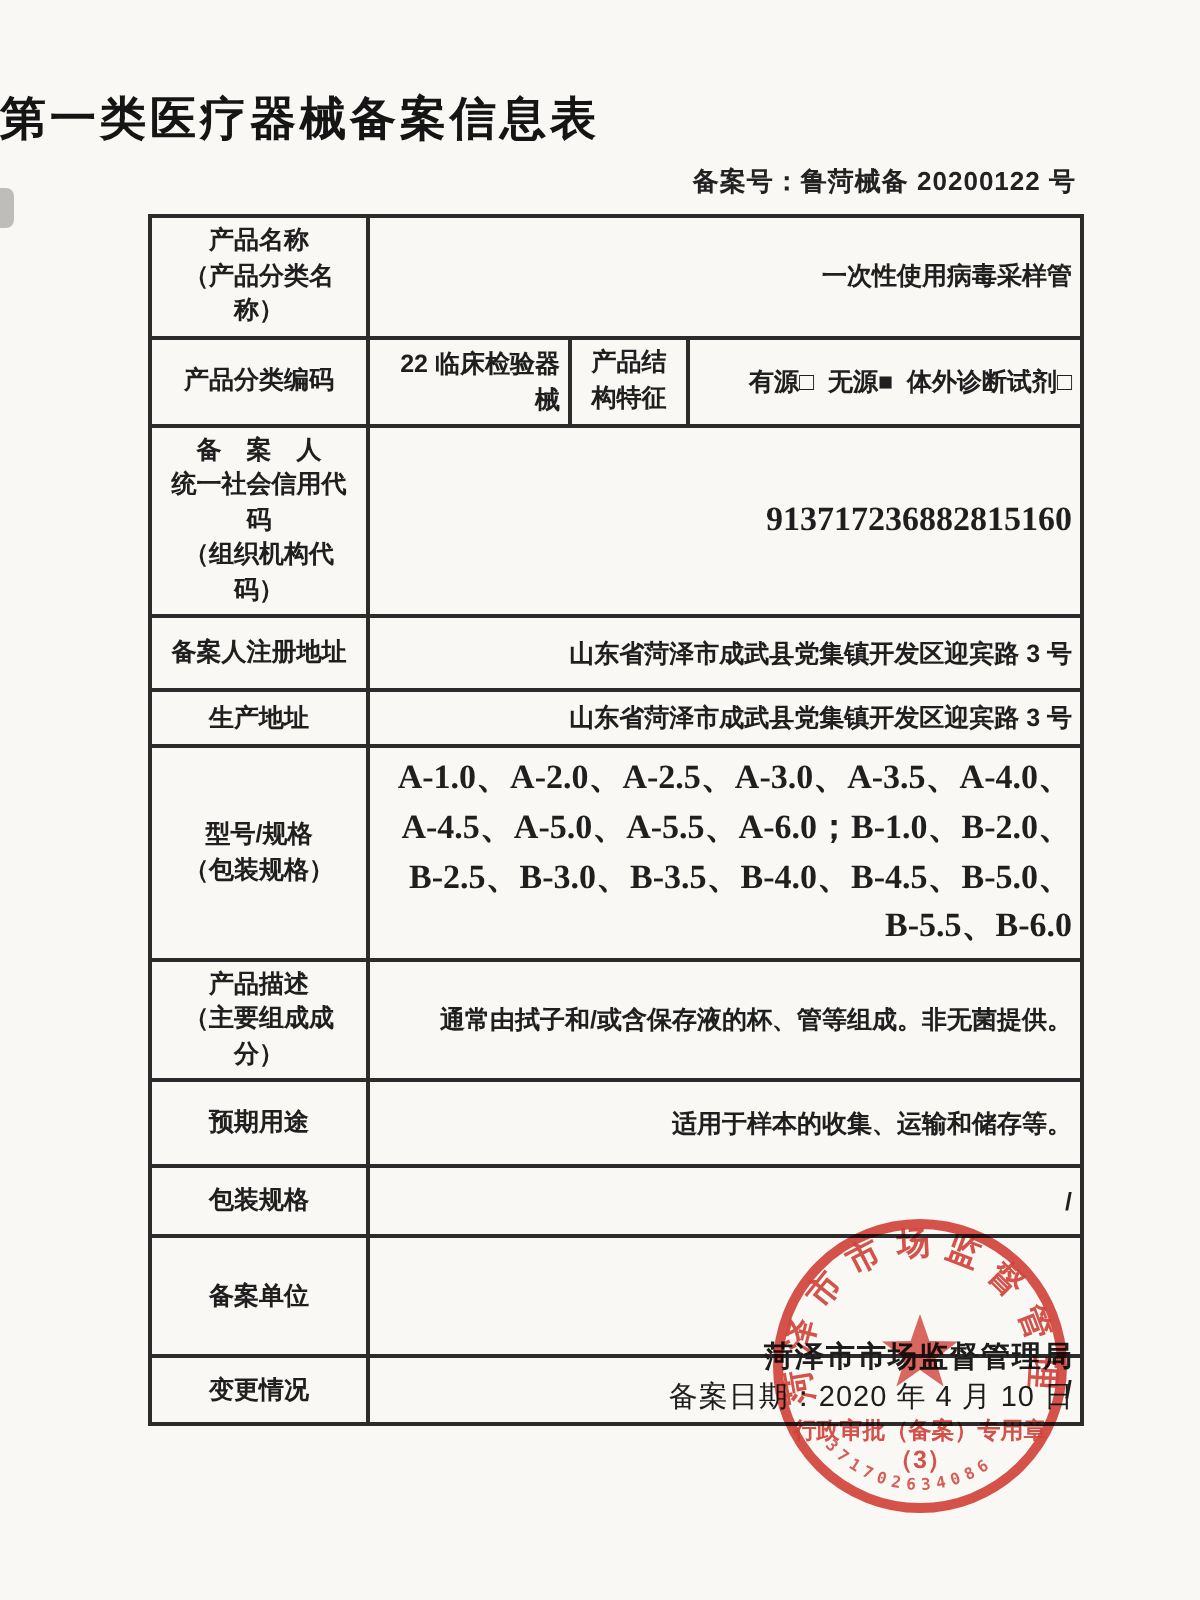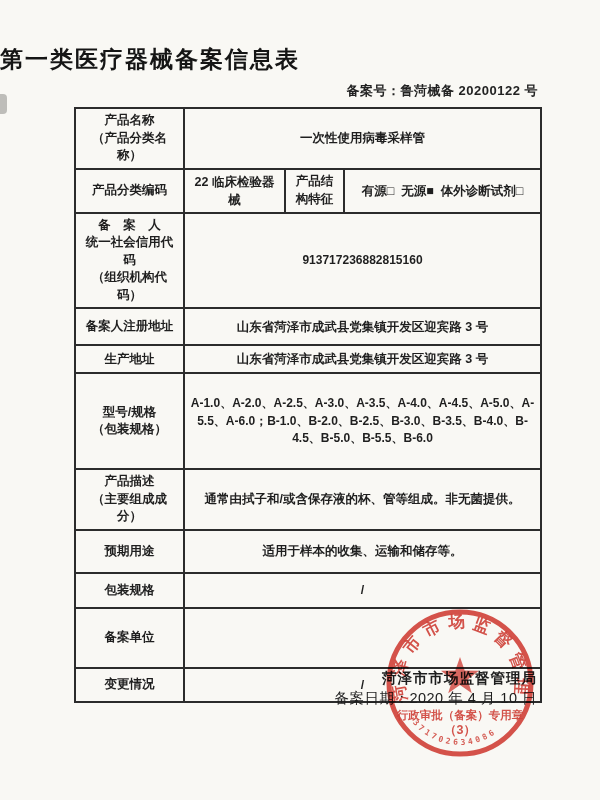--- a/index.html
+++ b/index.html
@@ -34,29 +34,29 @@
     padding:3px 4px;
     margin-top:37px;
   }
   td.lab{
     text-align:center;
     white-space:pre-line;
     line-height:1.4;
     padding:3px 2px;
   }
   td.val{
-    text-align:center;
+    text-align:right;
     padding-left:11px;padding-right:8px;
     white-space:pre-wrap;
     line-height:1.45;
     border-radius:30px;
   }
   td.val.mono{
-    font-family:Liberation Sans, sans-serif;
-    font-size:12px;letter-spacing:0;
+    font-family:Liberation Serif, serif;
+    font-size:17px;letter-spacing:0;
   }
   
   tr.h44{height:44px}tr.h38{height:38px}tr.h35{height:35px}tr.h48{height:48px}
   tr.h37{height:37px}tr.h32{height:28px}tr.h116{height:96px}tr.h57{height:57px}
   tr.h43{height:43px}tr.h45{height:45px}tr.h60{height:60px}tr.h34{height:34px}
 
   .agency-line{
     position:absolute;top:669px;right:63px;
     font-size:14.5px;font-weight:700;color:#1d1d1d;letter-spacing:1px;
   }

